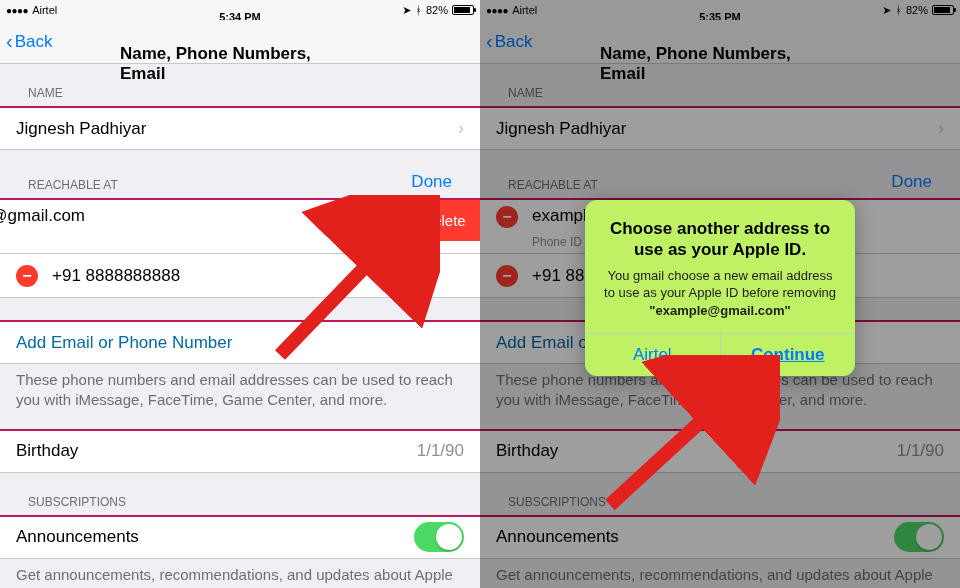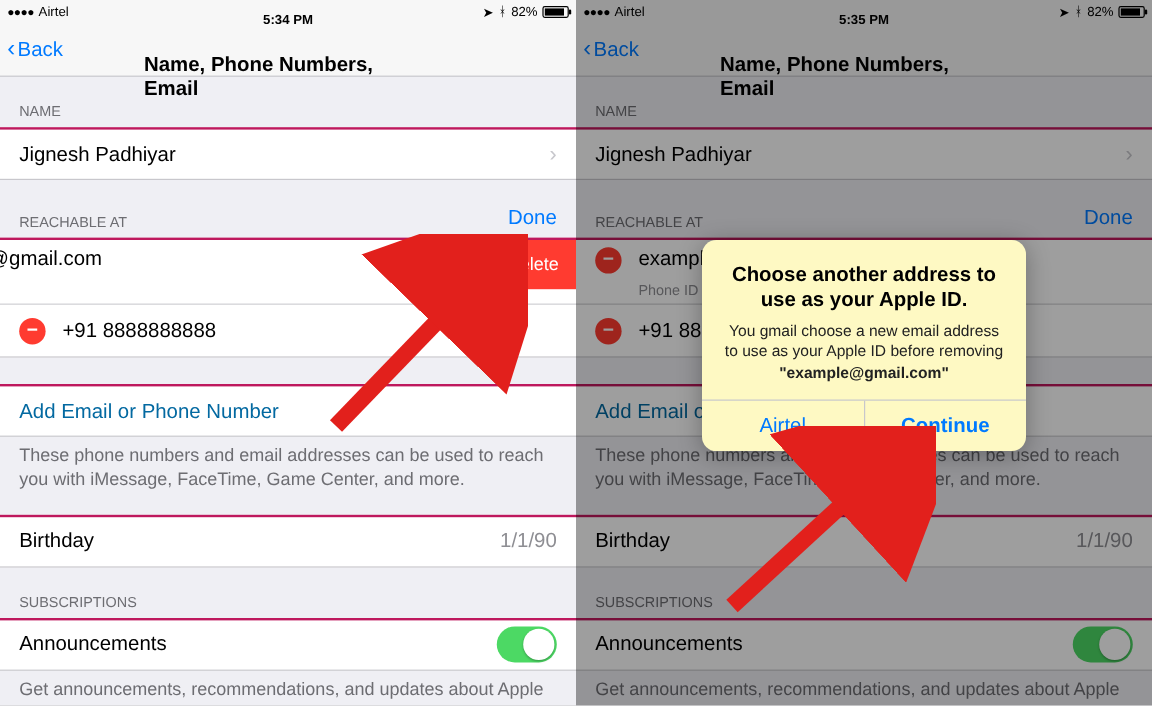--- a/index.html
+++ b/index.html
@@ -8,46 +8,46 @@
   .phone.dimmed::after { content:""; position:absolute; inset:0; background:rgba(0,0,0,0.38); z-index:5; }
   .statusbar { height: 20px; background:#f7f7f7; display:flex; align-items:center; justify-content:space-between; padding:0 6px; font-size:11px; font-weight:500; color:#000; }
   .statusbar .sb-left, .statusbar .sb-right { display:flex; align-items:center; gap:4px; }
   .statusbar .sb-center { position:absolute; left:50%; transform:translateX(-50%); font-weight:600;margin-top:13px; }
   .dimmed .statusbar .sb-center, .dimmed .statusbar .sb-left, .dimmed .statusbar .sb-right { color:#000; }
   .navbar { height: 44px; background:#f7f7f7; border-bottom:1px solid #c8c7cc; display:flex; align-items:center; position:relative; }
   .navbar .back { color:#007aff; font-size:17px; display:flex; align-items:center; padding-left:6px; }
   .navbar .back .chev { font-size:20px; margin-right:2px; }
   .navbar .title { position:absolute; left:50%; transform:translateX(-50%); font-size:17px; font-weight:600;margin-top:44px; }
   .content { flex:1; overflow:hidden; position:relative; }
-  .section-header { font-size:12px; color:#6d6d72; padding:22px 16px 6px; text-transform:uppercase; position:relative; }
+  .section-header { font-size:12px; color:#6d6d72; padding:22px 28px 6px; text-transform:uppercase; position:relative; }
   .section-header.right-action { display:flex; justify-content:space-between; align-items:flex-end; }
   .section-header .action { color:#007aff; font-size:17px; text-transform:none; }
   .cell { background:#fff; min-height:44px; display:flex; align-items:center; padding:0 16px; border-top:2px solid #be185d; border-bottom:1px solid #c8c7cc; position:relative; font-size:17px; }
   .cell + .cell { border-top:none; }
   .cell .chev-right { margin-left:auto; color:#c7c7cc; font-size:18px; }
   .cell .swipe-revealed { position:absolute; right:0; top:0; bottom:12px; width:72px; background:#ff3b30; color:#fff; display:flex; align-items:center; justify-content:center; font-size:15px; }
   .cell.slid .cell-inner { transform:translateX(-72px); }
   .cell-inner { display:flex; align-items:center; width:100%; transition:none; }
   .sub { font-size:12px; color:#8e8e93; position:absolute; left:16px; bottom:4px; }
   .cell.tall { min-height:56px; padding-top:6px; align-items:flex-start; }
   .minus { width:22px; height:22px; border-radius:11px; background:#ff3b30; color:#fff; display:flex; align-items:center; justify-content:center; margin-right:14px; font-size:16px; font-weight:700; }
   .link-cell { color:#0369a1; }
   .footer-text { font-size:15px; color:#6d6d72; padding:6px 16px 18px; line-height:1.35; }
   .value-right { margin-left:auto; color:#8e8e93; }
   .toggle { margin-left:auto; width:50px; height:30px; border-radius:15px; background:#4cd964; position:relative; }
   .toggle::after { content:""; position:absolute; right:2px; top:2px; width:26px; height:26px; border-radius:13px; background:#fff; box-shadow:0 1px 2px rgba(0,0,0,0.3); }
   .arrow-red { position:absolute; z-index:20; pointer-events:none; }
-  .alert { position:absolute; z-index:10; left:50%; top:49%; transform:translate(-50%,-50%); width:270px; background:#fef9c3; border-radius:12px; overflow:hidden; box-shadow:0 4px 20px rgba(0,0,0,0.3); }
+  .alert { position:absolute; z-index:10; left:50%; top:49%; transform:translate(-50%,-50%); width:270px; background:#bef264; border-radius:12px; overflow:hidden; box-shadow:0 4px 20px rgba(0,0,0,0.3); }
   .alert .alert-body { padding:18px 16px 14px; text-align:center; }
   .alert .alert-title { font-size:17px; font-weight:600; margin-bottom:6px; line-height:1.25; }
   .alert .alert-msg { font-size:13px; color:#222; line-height:1.35; }
   .alert .alert-msg b { font-weight:600; }
   .alert .alert-buttons { display:flex; border-top:1px solid #c8c7cc; }
   .alert .alert-btn { flex:1; text-align:center; padding:11px 0; color:#007aff; font-size:17px; }
-  .alert .alert-btn + .alert-btn { border-left:1px solid #c8c7cc; font-weight:600; }
+  .alert .alert-btn + .alert-btn { border-left:1px solid #c8c7cc; font-weight:600;text-decoration:underline; }
   .sb-sig { font-size:10px; letter-spacing:-0.5px; }
   .sb-bat { width:22px; height:10px; border:1px solid #000; border-radius:2px; position:relative; }
   .sb-bat::after { content:""; position:absolute; right:-3px; top:2px; width:2px; height:4px; background:#000; border-radius:1px; }
   .sb-bat .fill { position:absolute; left:1px; top:1px; bottom:1px; width:82%; background:#000; }
 </style>
 </head>
 <body>
 
 <div class="phone">
   <div class="statusbar">

